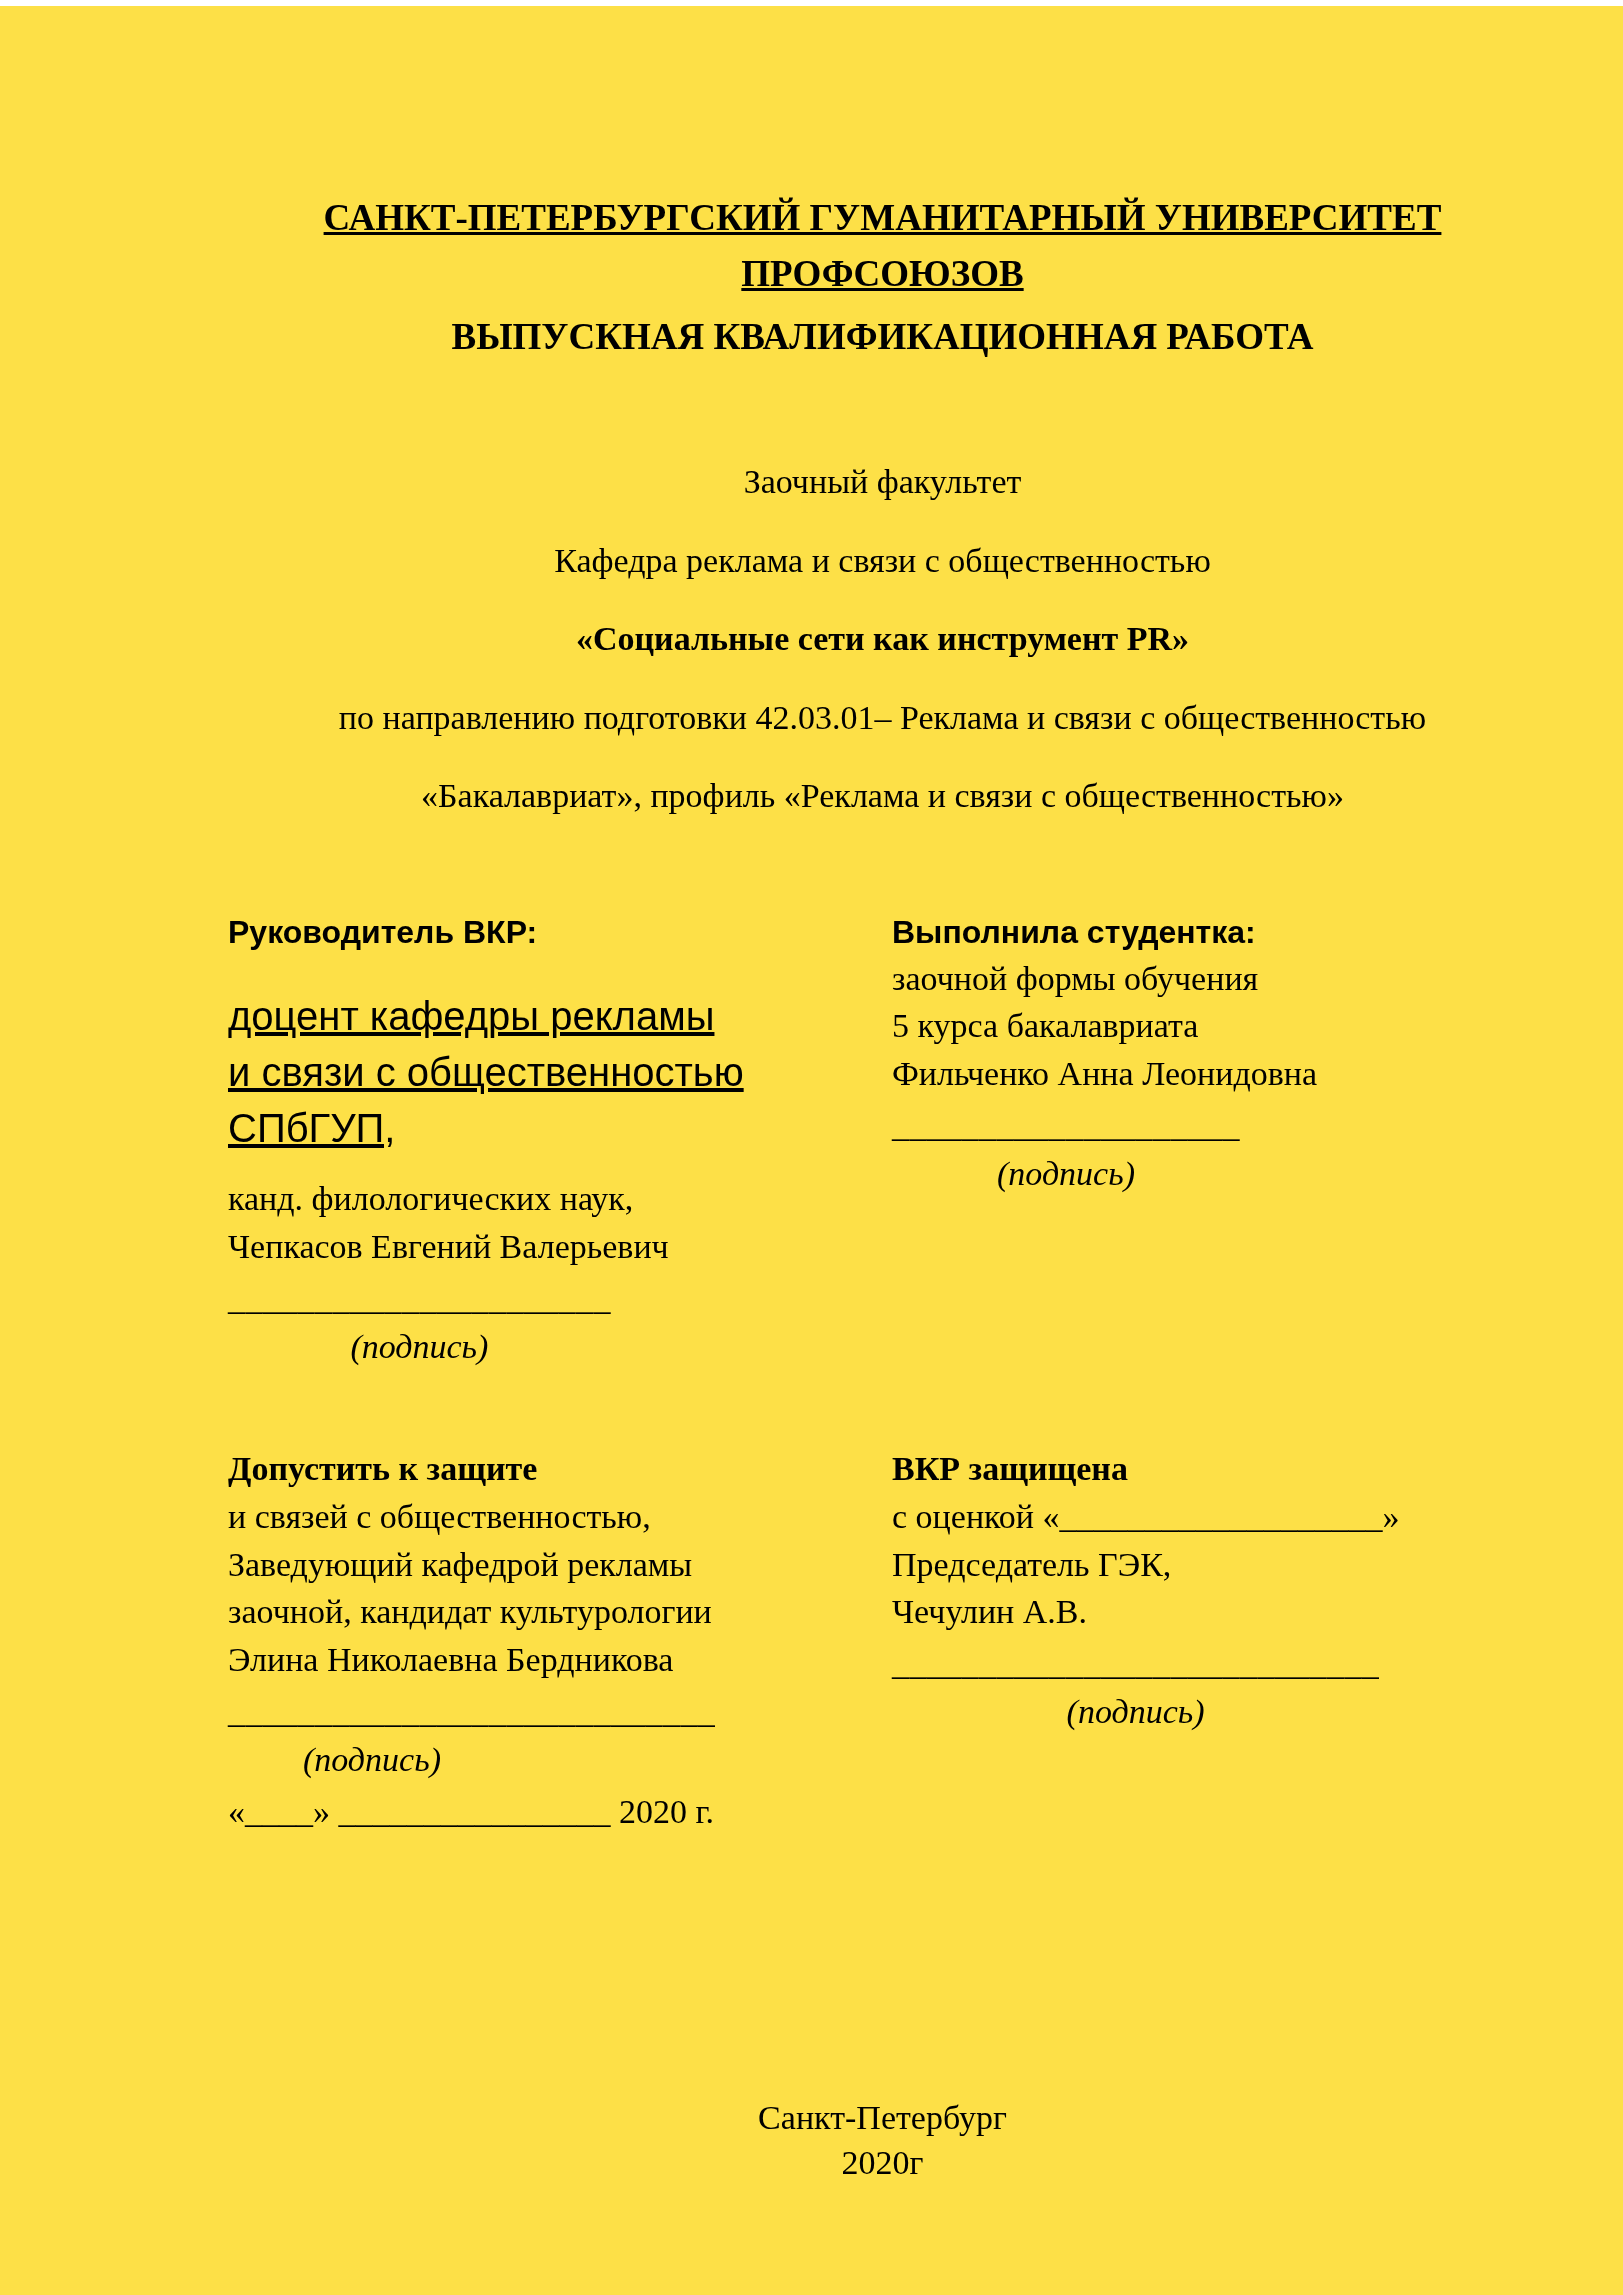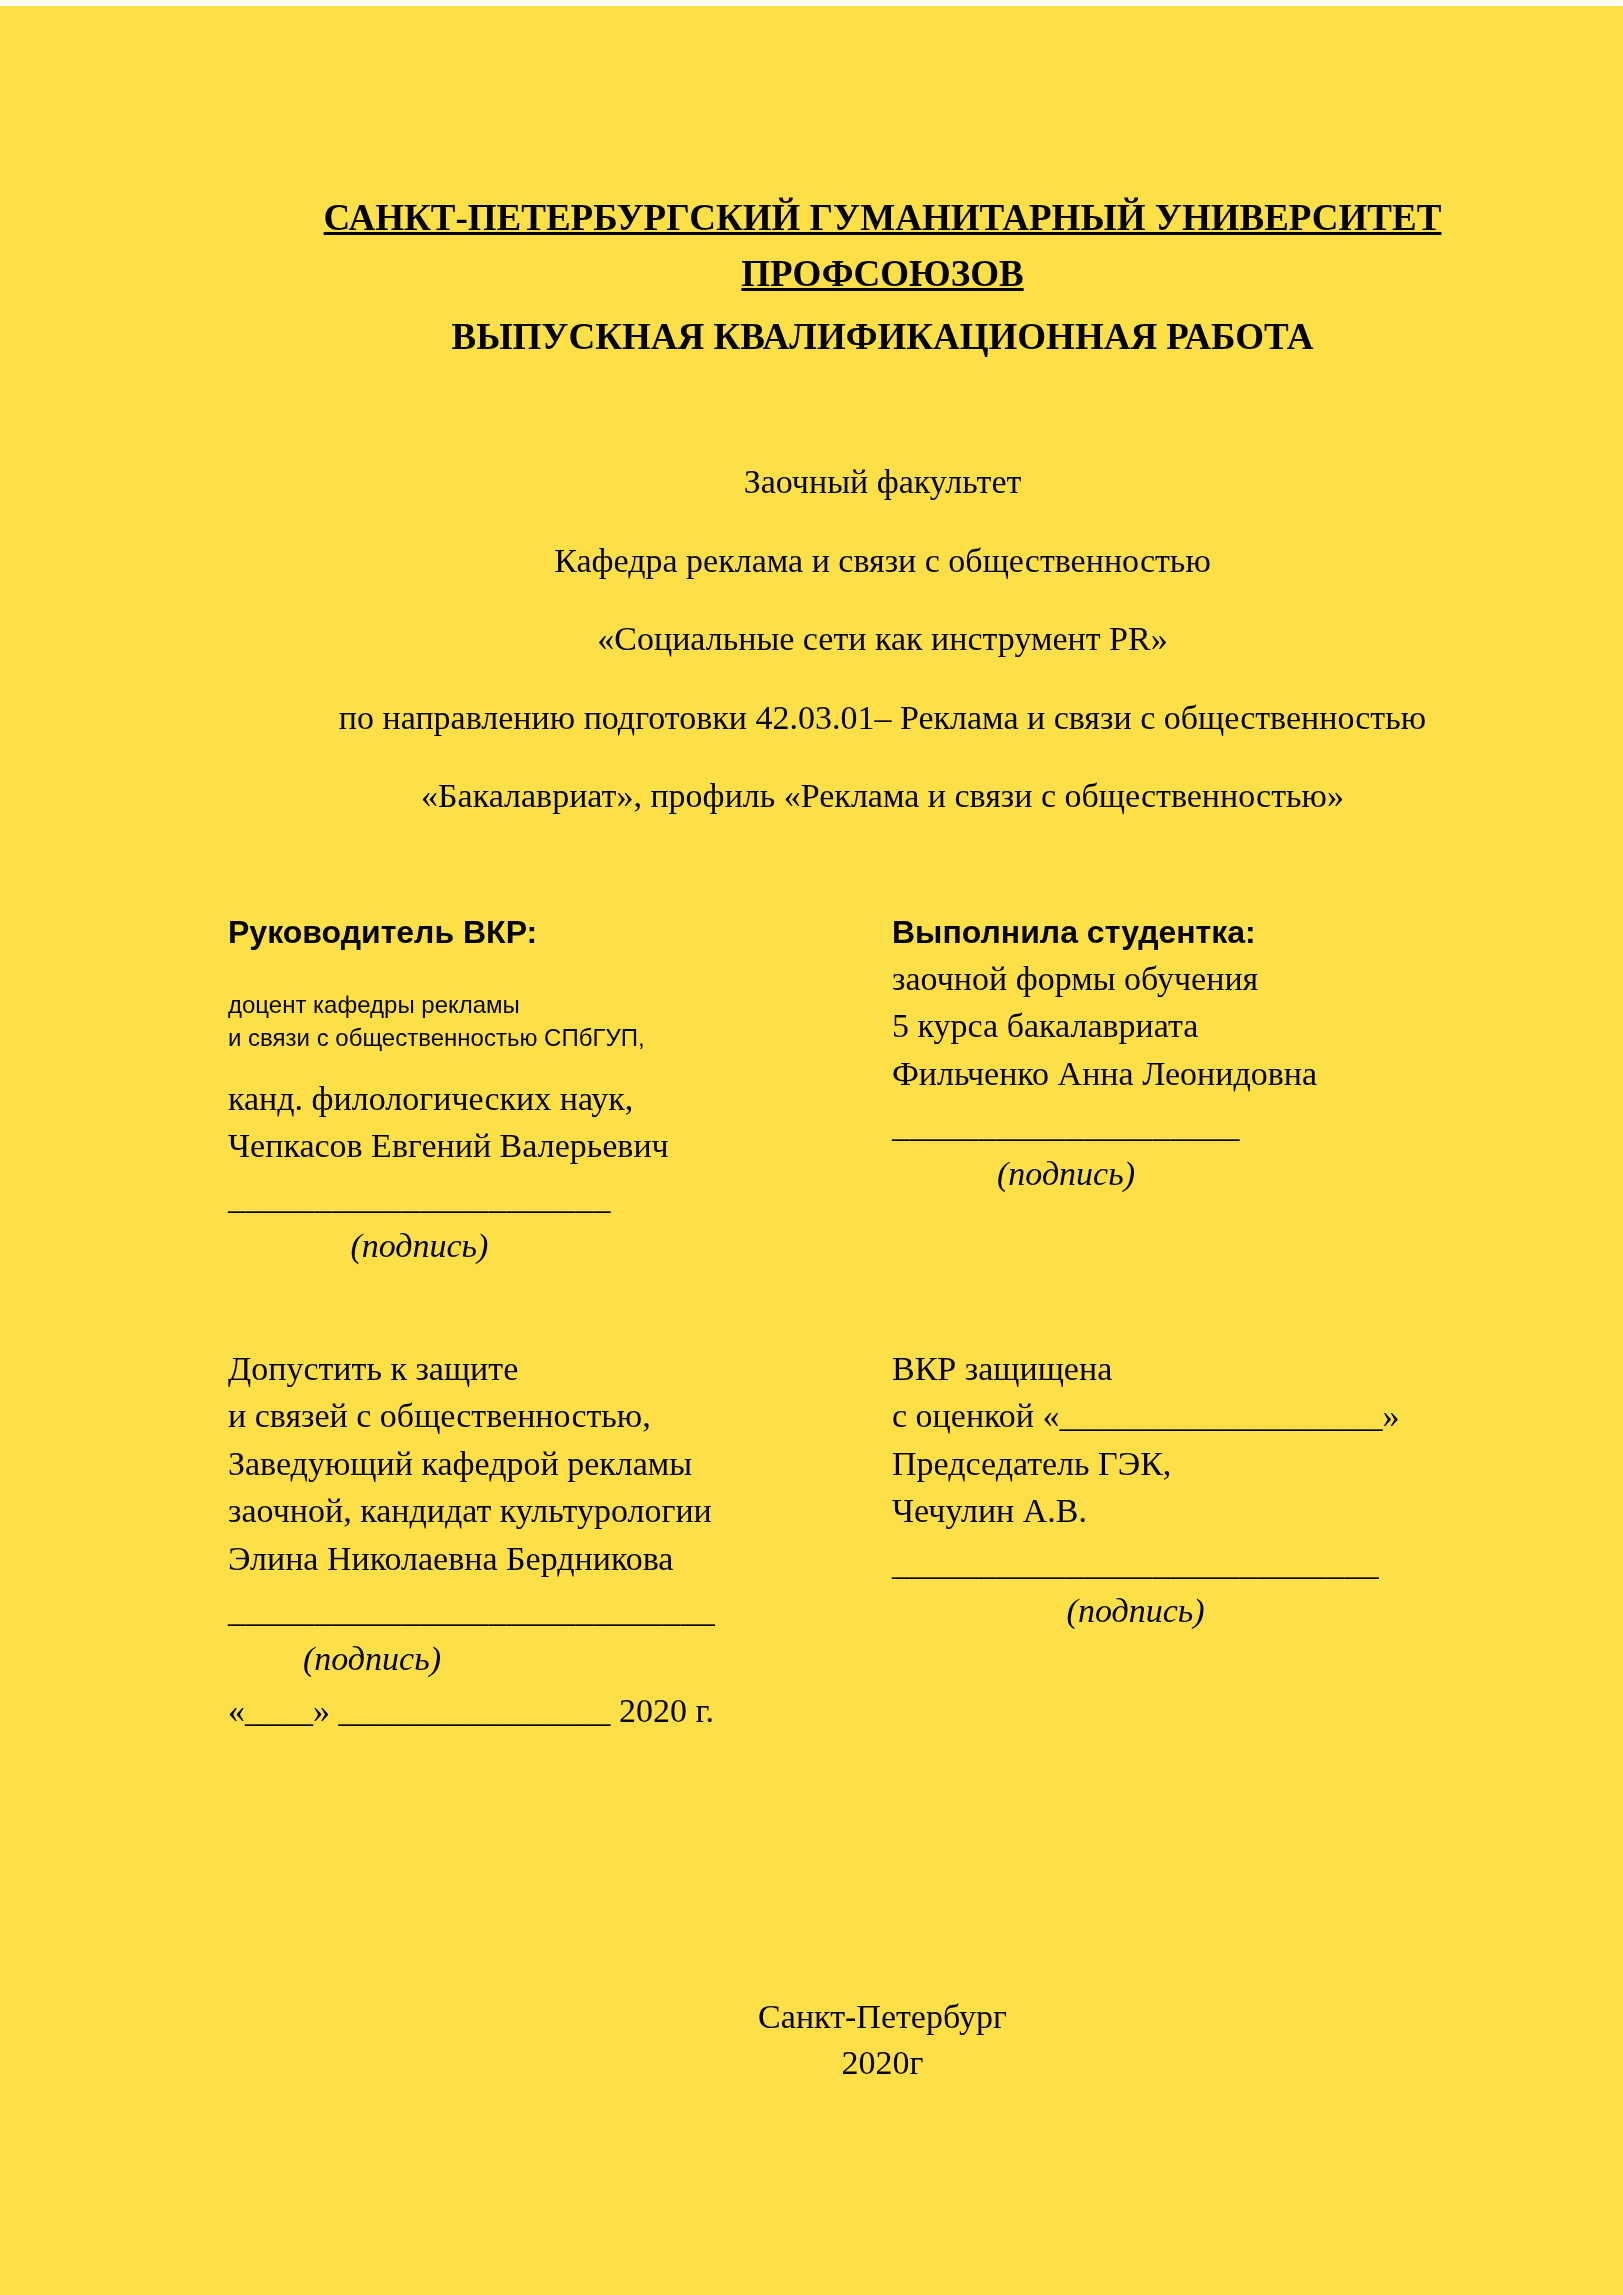--- a/index.html
+++ b/index.html
@@ -27,35 +27,35 @@
   .uni .u { text-decoration: underline; }
   .worktype {
     margin-top: 14px;
     font-size: 37px;
     font-weight: bold;
   }
 
   
   .mid { margin-top: 100px; }
   .line { line-height: 1.4; margin-bottom: 31px; }
-  .bold { font-weight: normal; }
+  .bold { font-weight: bold; }
   .profile { margin-top: 25px; }
 
   
   .cols {
     display: flex;
     align-items: flex-start;
     gap: 28px;
   }
   .row1 { margin-top: 90px; }
   .row2 { margin-top: 75px; }
   .col.left { flex: 0 0 636px; }
   .col.right { flex: 1; }
 
-  .sans { font-family: "Liberation Sans", sans-serif; font-size: 24px; }
+  .sans { font-family: "Liberation Sans", sans-serif; font-size: 40px; text-decoration: underline; }
   .sans-bold {
     font-family: "Liberation Sans", sans-serif;
     font-size: 32px;
     font-weight: bold;
   }
   .col p, .col div { line-height: 1.4; }
 
   .gap1 { margin-top: 33px; }
   .gap2 { margin-top: 19.6px; }
   .gap3 { margin-top: 59px; }

